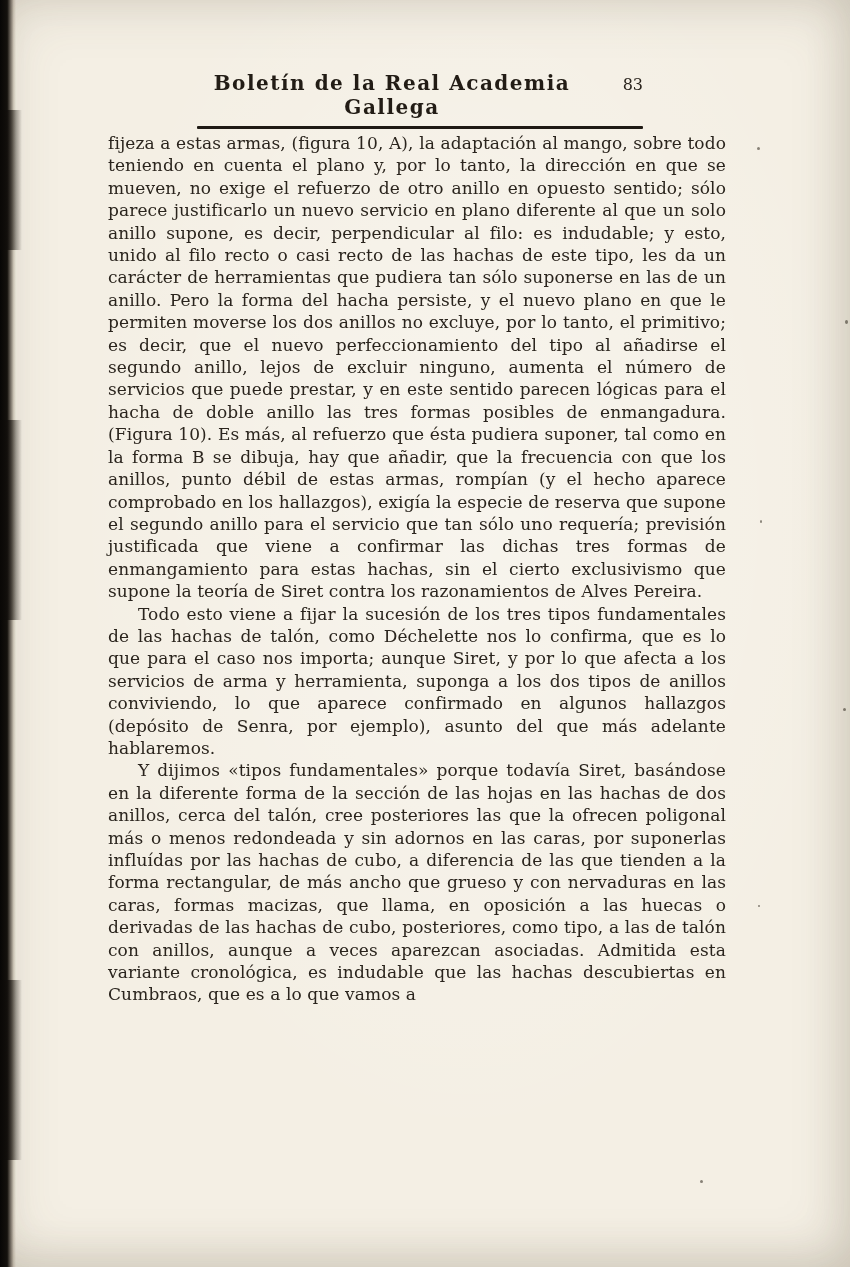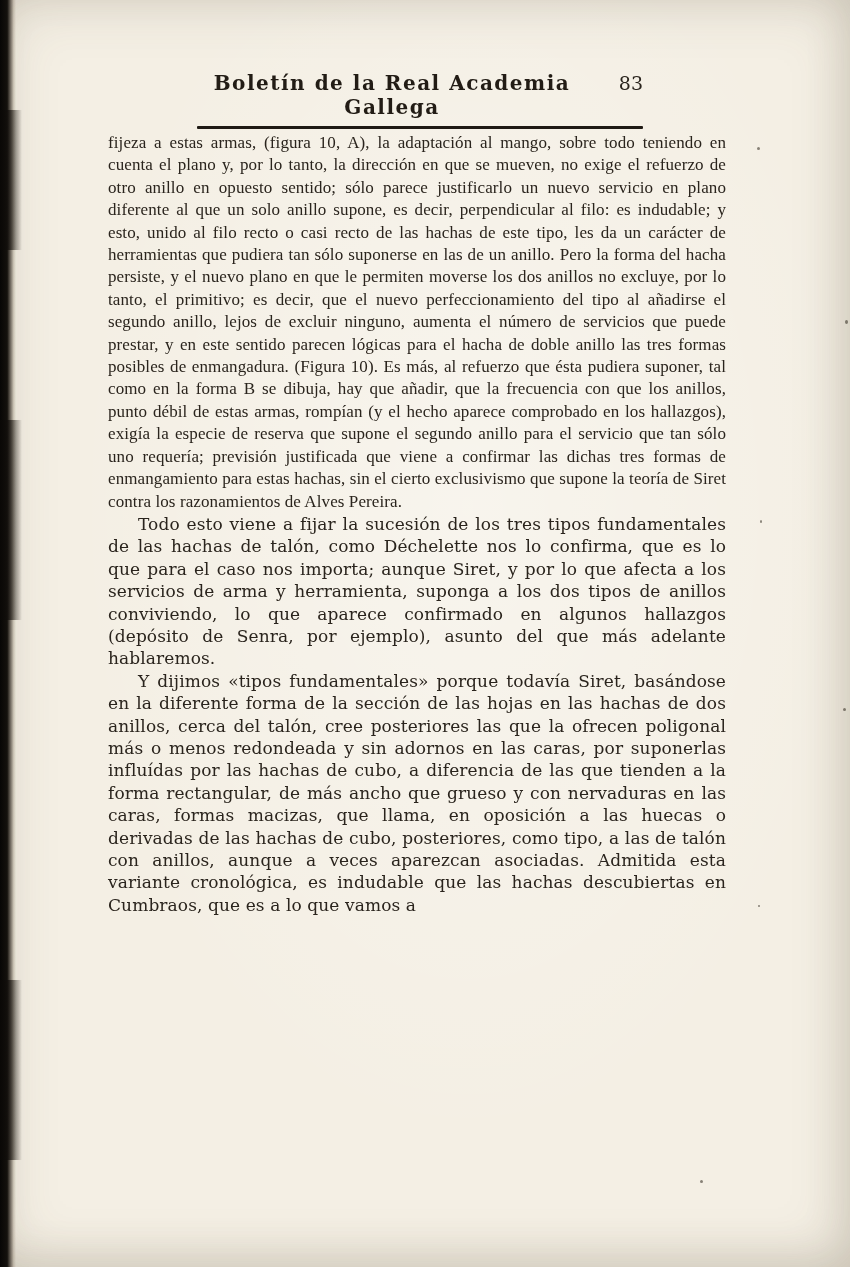--- a/index.html
+++ b/index.html
@@ -50,21 +50,21 @@
     flex: 1;
     text-align: center;
     font-weight: 700;
     font-size: 20px;
     letter-spacing: 1.5px;
     color: #221c15;
   }
   .page-number {
     width: 56px;
     text-align: right;
-    font-size: 19px;
+    font-size: 16px;
     color: #2a241d;
   }
   .header-rule {
     margin-top: 7px;
     height: 3px;
     background: #1f1a14;
     border-radius: 1px;
   }
 
   .text-block {
@@ -74,21 +74,21 @@
     width: 618px;
     font-size: 17px;
     line-height: 22.4px;
     text-align: justify;
     letter-spacing: 0.1px;
   }
   .para {
     margin: 0;
     text-indent: 30px;
   }
-  .para.no-indent { text-indent: 0; font-family: Liberation Serif, serif; }
+  .para.no-indent { text-indent: 0; }
 
   .speck {
     position: absolute;
     background: rgba(45,38,28,0.55);
     border-radius: 50%;
   }
   .speck-1 { left: 757px; top: 147px;  width: 3px; height: 3px; }
   .speck-2 { left: 845px; top: 320px;  width: 3px; height: 4px; }
   .speck-3 { left: 760px; top: 520px;  width: 2px; height: 3px; }
   .speck-4 { left: 843px; top: 708px;  width: 3px; height: 3px; }

